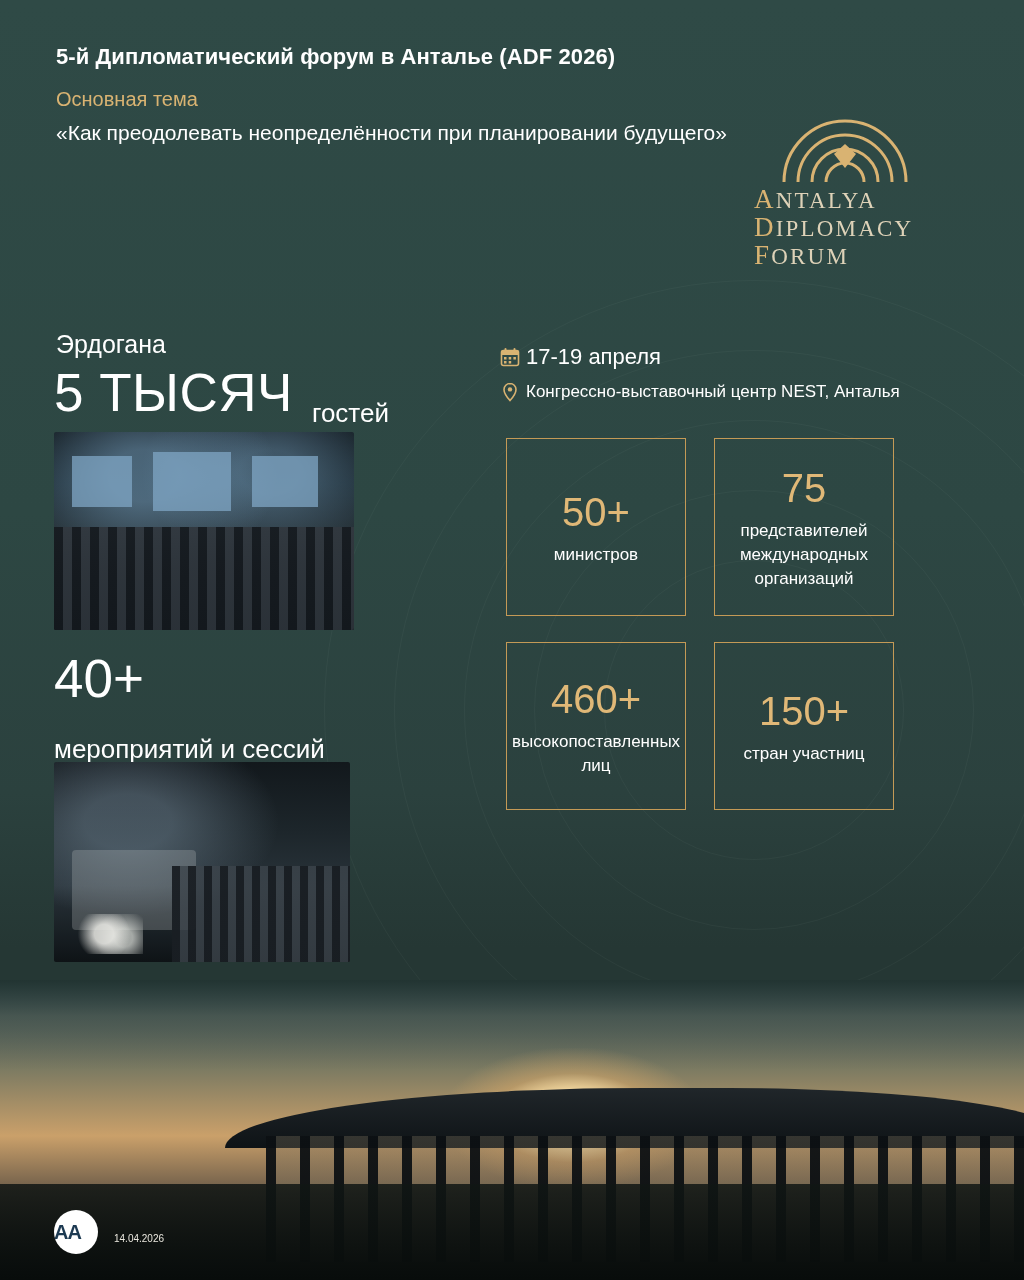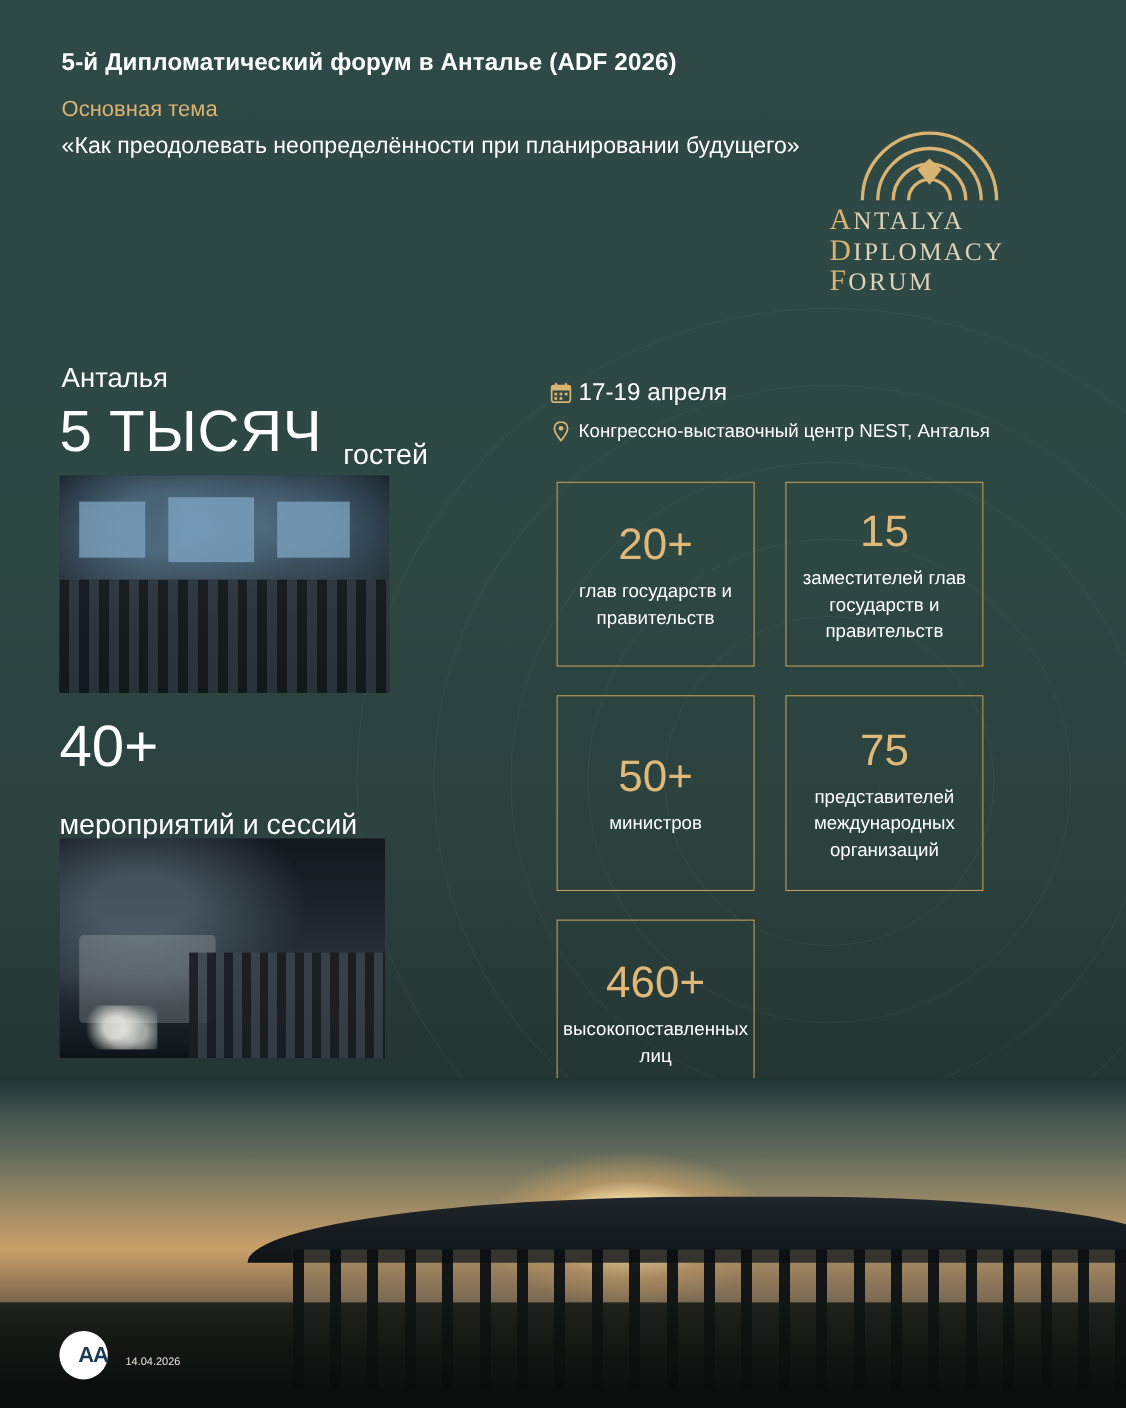--- a/index.html
+++ b/index.html
@@ -100,21 +100,21 @@
   .bottom .sun { position:absolute; left:56%; top:46%; width:260px; height:140px; transform:translate(-50%,-50%);
       background: radial-gradient(ellipse at center, rgba(255,228,170,.95) 0 25%, rgba(255,190,110,.35) 45%, rgba(0,0,0,0) 72%); }
   .bottom .roof { position:absolute; left:22%; right:-4%; top:36%; height:60px;
       background: linear-gradient(180deg,#20262a,#0e1316); border-radius: 50% 40% 0 0 / 100% 80% 0 0; }
   .bottom .pillars { position:absolute; left:26%; right:0; top:52%; height:42%;
       background: repeating-linear-gradient(90deg, rgba(12,16,19,.95) 0 10px, rgba(120,110,90,.35) 10px 34px); }
   .bottom .trees { position:absolute; left:0; right:0; bottom:0; height:32%;
       background: linear-gradient(180deg, rgba(16,22,20,.85), rgba(8,12,11,1)); }
 
   .aa-logo { position: absolute; left: 54px; bottom: 26px; width: 44px; height: 44px; border-radius: 50%;
-      background: #ffffff; display: flex; align-items: center; justify-content: flex-end;
+      background: #ffffff; display: flex; align-items: center; justify-content: flex-start;
       color: #1d3a52; font-weight: 700; font-size: 20px; letter-spacing: -1px; }
   .date-stamp { position: absolute; left: 114px; bottom: 36px; font-size: 10px; color: #e9e6dd; }
 </style>
 </head>
 <body>
 
 <div id="page">
 
   <div class="arcs">
     <i style="width:300px;height:300px"></i>
@@ -138,21 +138,21 @@
         <path d="M42 74 A33 33 0 0 1 108 74"></path>
         <path d="M56 74 A19 19 0 0 1 94 74"></path>
       </g>
       <path d="M75 36 L86 46 L75 60 L64 46 Z" fill="#d9b372"></path>
     </svg>
     <div class="word"><span class="cap">A</span>NTALYA</div>
     <div class="word"><span class="cap">D</span>IPLOMACY</div>
     <div class="word"><span class="cap">F</span>ORUM</div>
   </div>
 
-  <div class="approx">Анталья</div>
+  <div class="approx">Эрдогана</div>
   <div class="big5">5 ТЫСЯЧ</div>
   <div class="guests">гостей</div>
 
   <div class="photo photo1">
     <div class="screen" style="left:6%;top:12%;width:20%;height:26%"></div>
     <div class="screen" style="left:33%;top:10%;width:26%;height:30%"></div>
     <div class="screen" style="left:66%;top:12%;width:22%;height:26%"></div>
     <div class="crowd"></div>
   </div>
 
@@ -190,43 +190,37 @@
             <path d="M10 1.5c-3.3 0-6 2.6-6 5.9 0 4.4 6 11.1 6 11.1s6-6.7 6-11.1c0-3.3-2.7-5.9-6-5.9z" fill="none" stroke="#d9b372" stroke-width="1.6"></path>
             <circle cx="10" cy="7.4" r="2.2" fill="#d9b372"></circle>
           </svg>
       </span>
       <span class="meta-place">Конгрессно-выставочный центр NEST, Анталья</span>
     </div>
   </div>
 
   <div class="grid">
     <div class="grid-row">
-      <div class="card">
-        <div class="num">20+</div>
-        <div class="lbl">глав государств и правительств</div>
-      </div>
-      <div class="card">
-        <div class="num">15</div>
-        <div class="lbl">заместителей глав государств и правительств</div>
-      </div>
-    </div>
-    <div class="grid-row">
       <div class="card tall">
         <div class="num">50+</div>
         <div class="lbl">министров</div>
       </div>
       <div class="card tall">
         <div class="num">75</div>
         <div class="lbl">представителей международных организаций</div>
       </div>
     </div>
     <div class="grid-row">
       <div class="card">
         <div class="num">460+</div>
         <div class="lbl">высокопоставленных лиц</div>
+      </div>
+      <div class="card">
+        <div class="num">150+</div>
+        <div class="lbl">стран участниц</div>
       </div>
     </div>
   </div>
 
   <div class="bottom">
     <div class="sun"></div>
     <div class="roof"></div>
     <div class="pillars"></div>
     <div class="trees"></div>
   </div>

